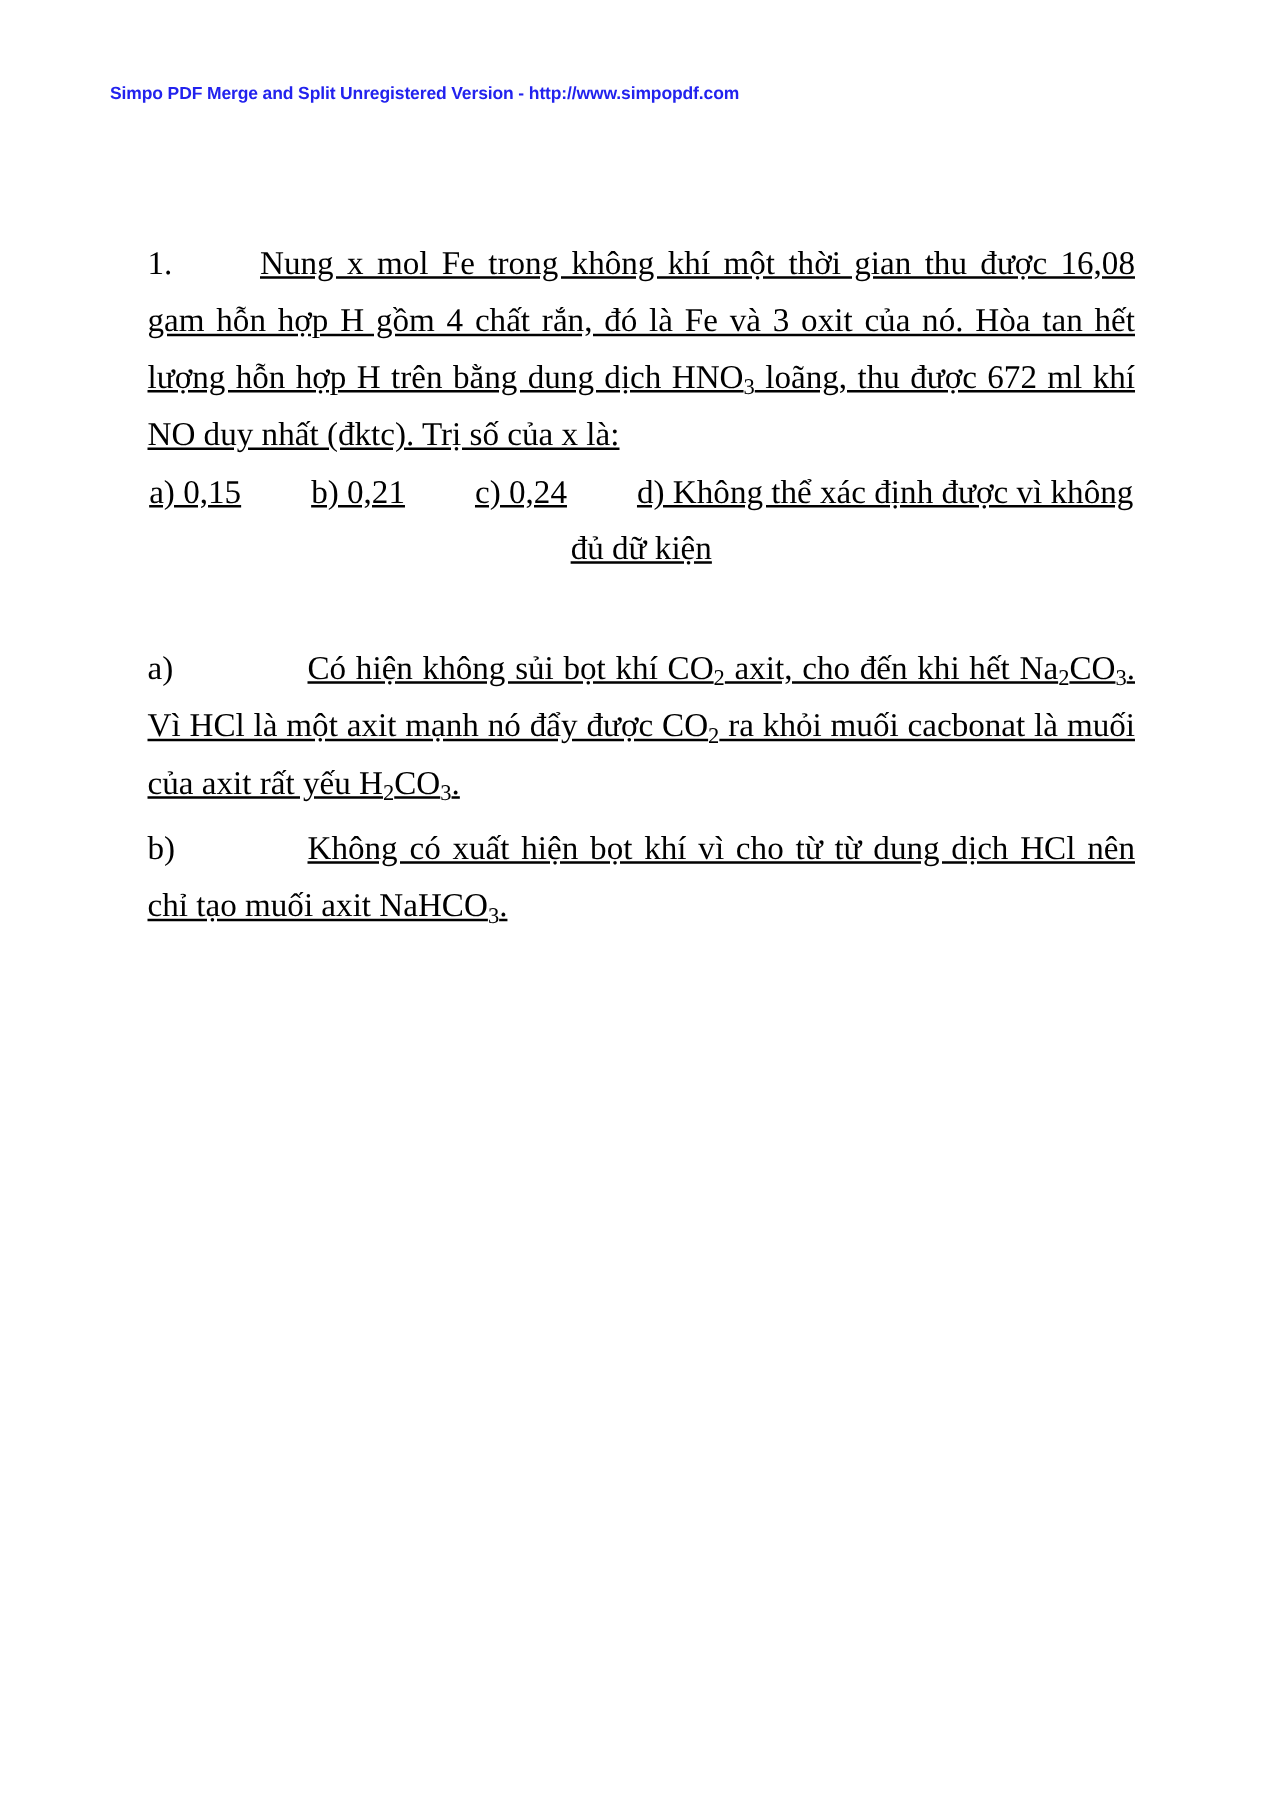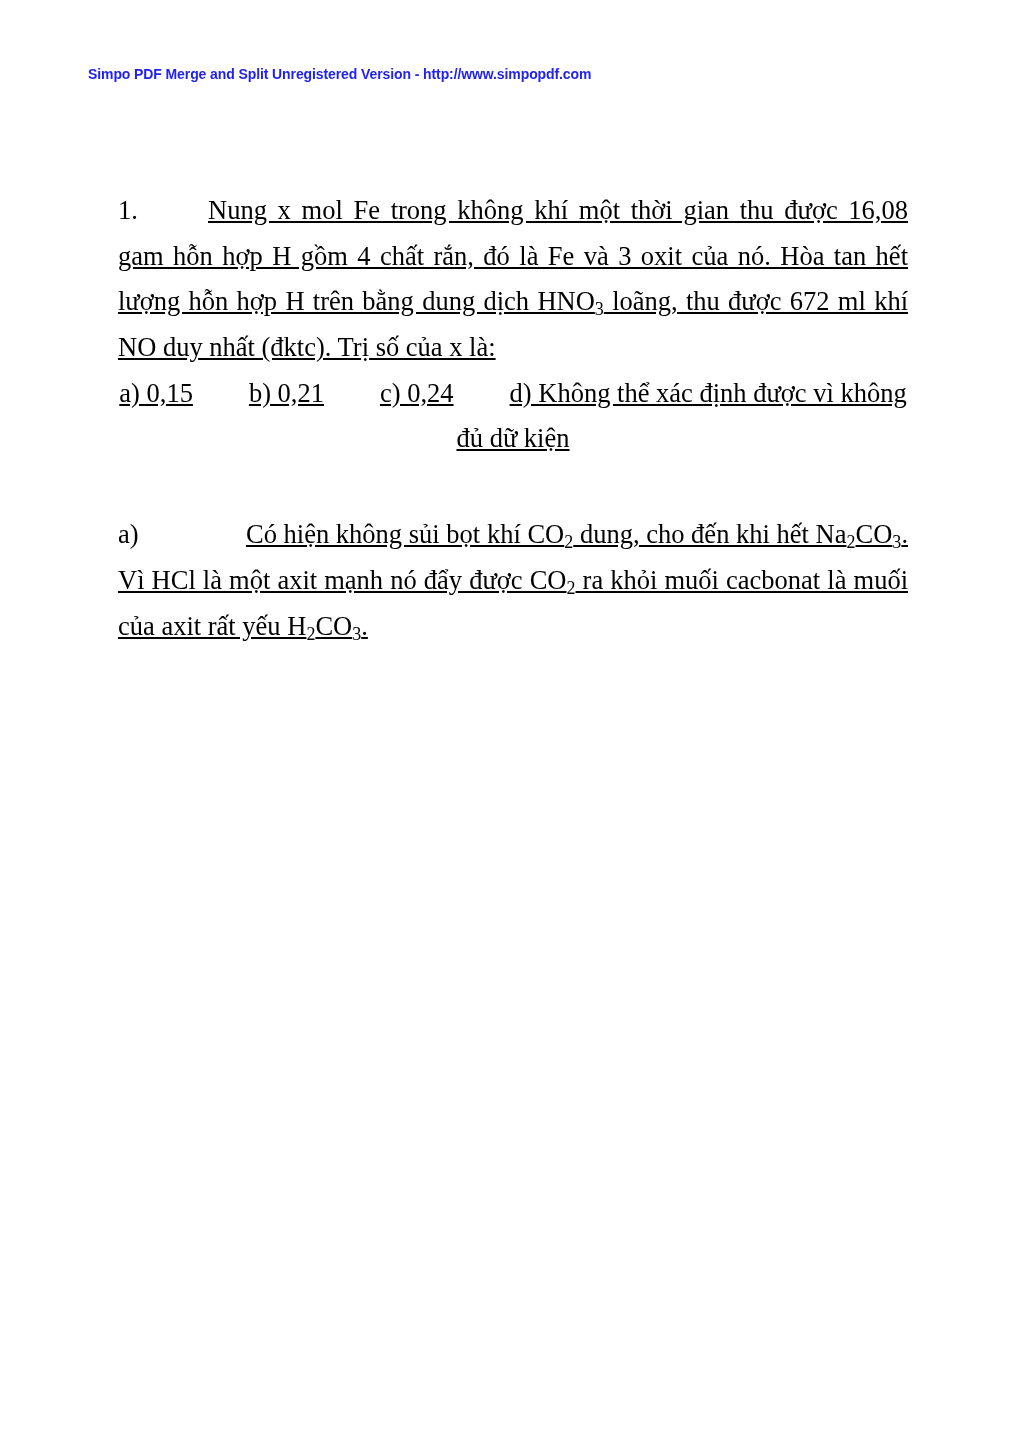--- a/index.html
+++ b/index.html
@@ -97,19 +97,22 @@
       <p class="answers">
         <span>a) 0,15</span><span class="sp3"></span><span>b) 0,21</span><span class="sp3"></span><span>c) 0,24</span><span class="sp3"></span><span>d) Không thể xác định được vì không đủ dữ kiện</span>
       </p>
     </div>
 
     <div class="gap"></div>
 
     <div class="qblock">
 
       <p class="para q2-sub">
-        <span class="sub-label">a)</span><span>Có hiện không sủi bọt khí CO</span><sub>2</sub><span> dung, cho đến khi hết Na</span><sub>2</sub><span>CO</span><sub>3</sub><span>. Vì HCl là một axit mạnh nó đẩy được CO</span><sub>2</sub><span> ra khỏi muối cacbonat là muối của axit rất yếu H</span><sub>2</sub><span>CO</span><sub>3</sub><span>.</span>
+        <span class="sub-label">a)</span><span>Có hiện không sủi bọt khí CO</span><sub>2</sub><span> axit, cho đến khi hết Na</span><sub>2</sub><span>CO</span><sub>3</sub><span>. Vì HCl là một axit mạnh nó đẩy được CO</span><sub>2</sub><span> ra khỏi muối cacbonat là muối của axit rất yếu H</span><sub>2</sub><span>CO</span><sub>3</sub><span>.</span>
       </p>
 
+      <p class="para q2-sub">
+        <span class="sub-label">b)</span><span>Không có xuất hiện bọt khí vì cho từ từ dung dịch HCl nên chỉ tạo muối axit NaHCO</span><sub>3</sub><span>.</span>
+      </p>
     </div>
 
   </div>
 </div>
 
 </body></html>

